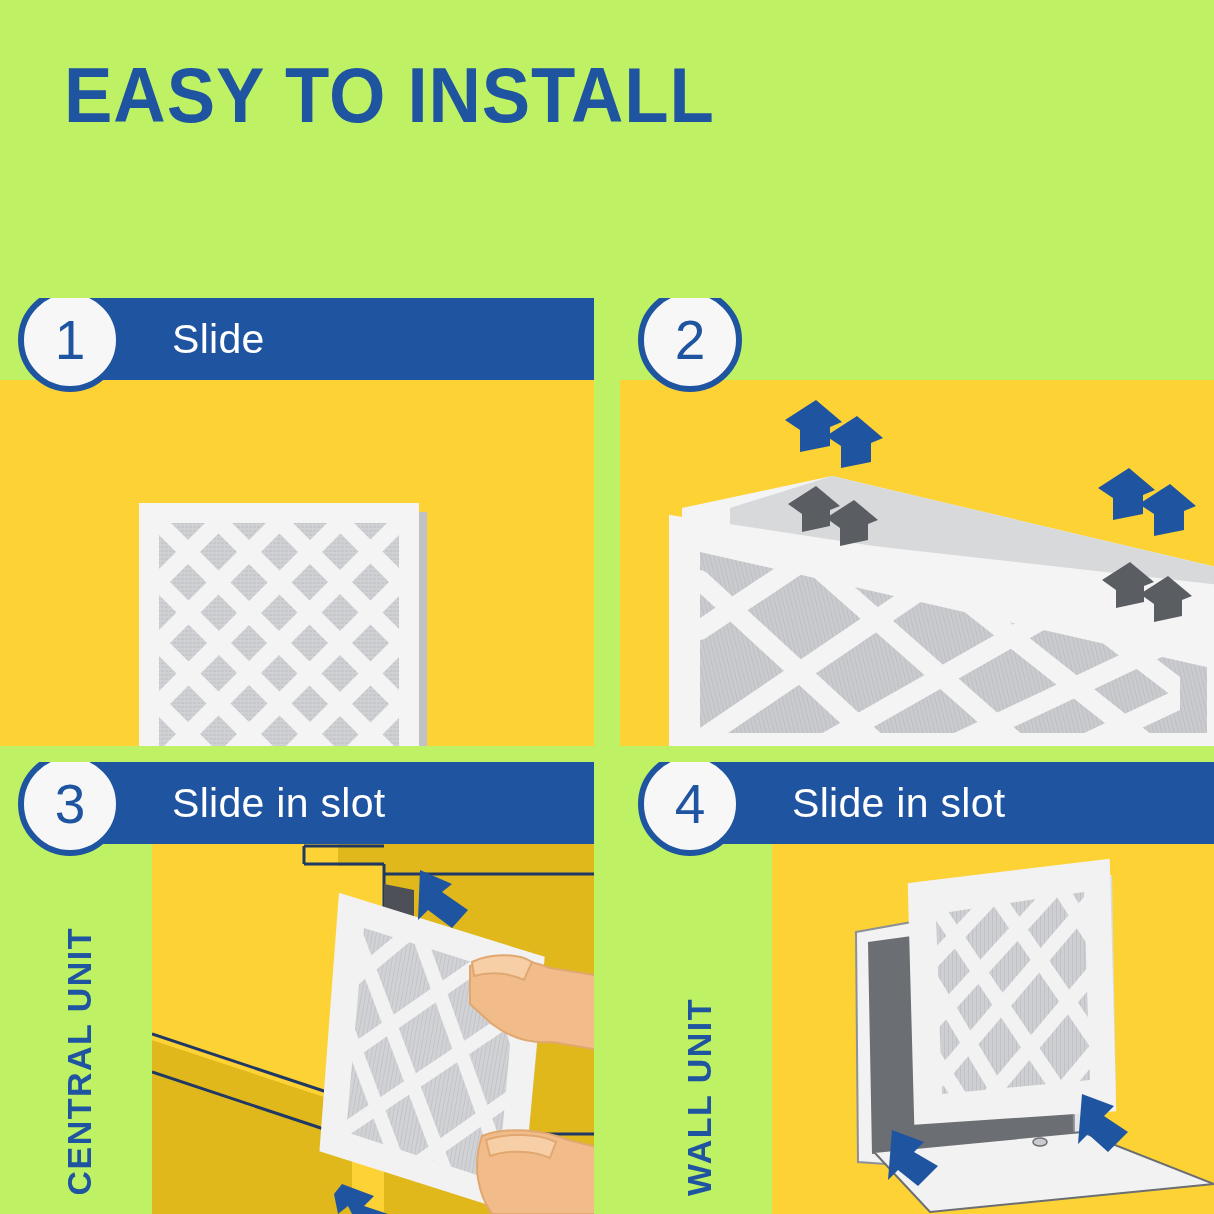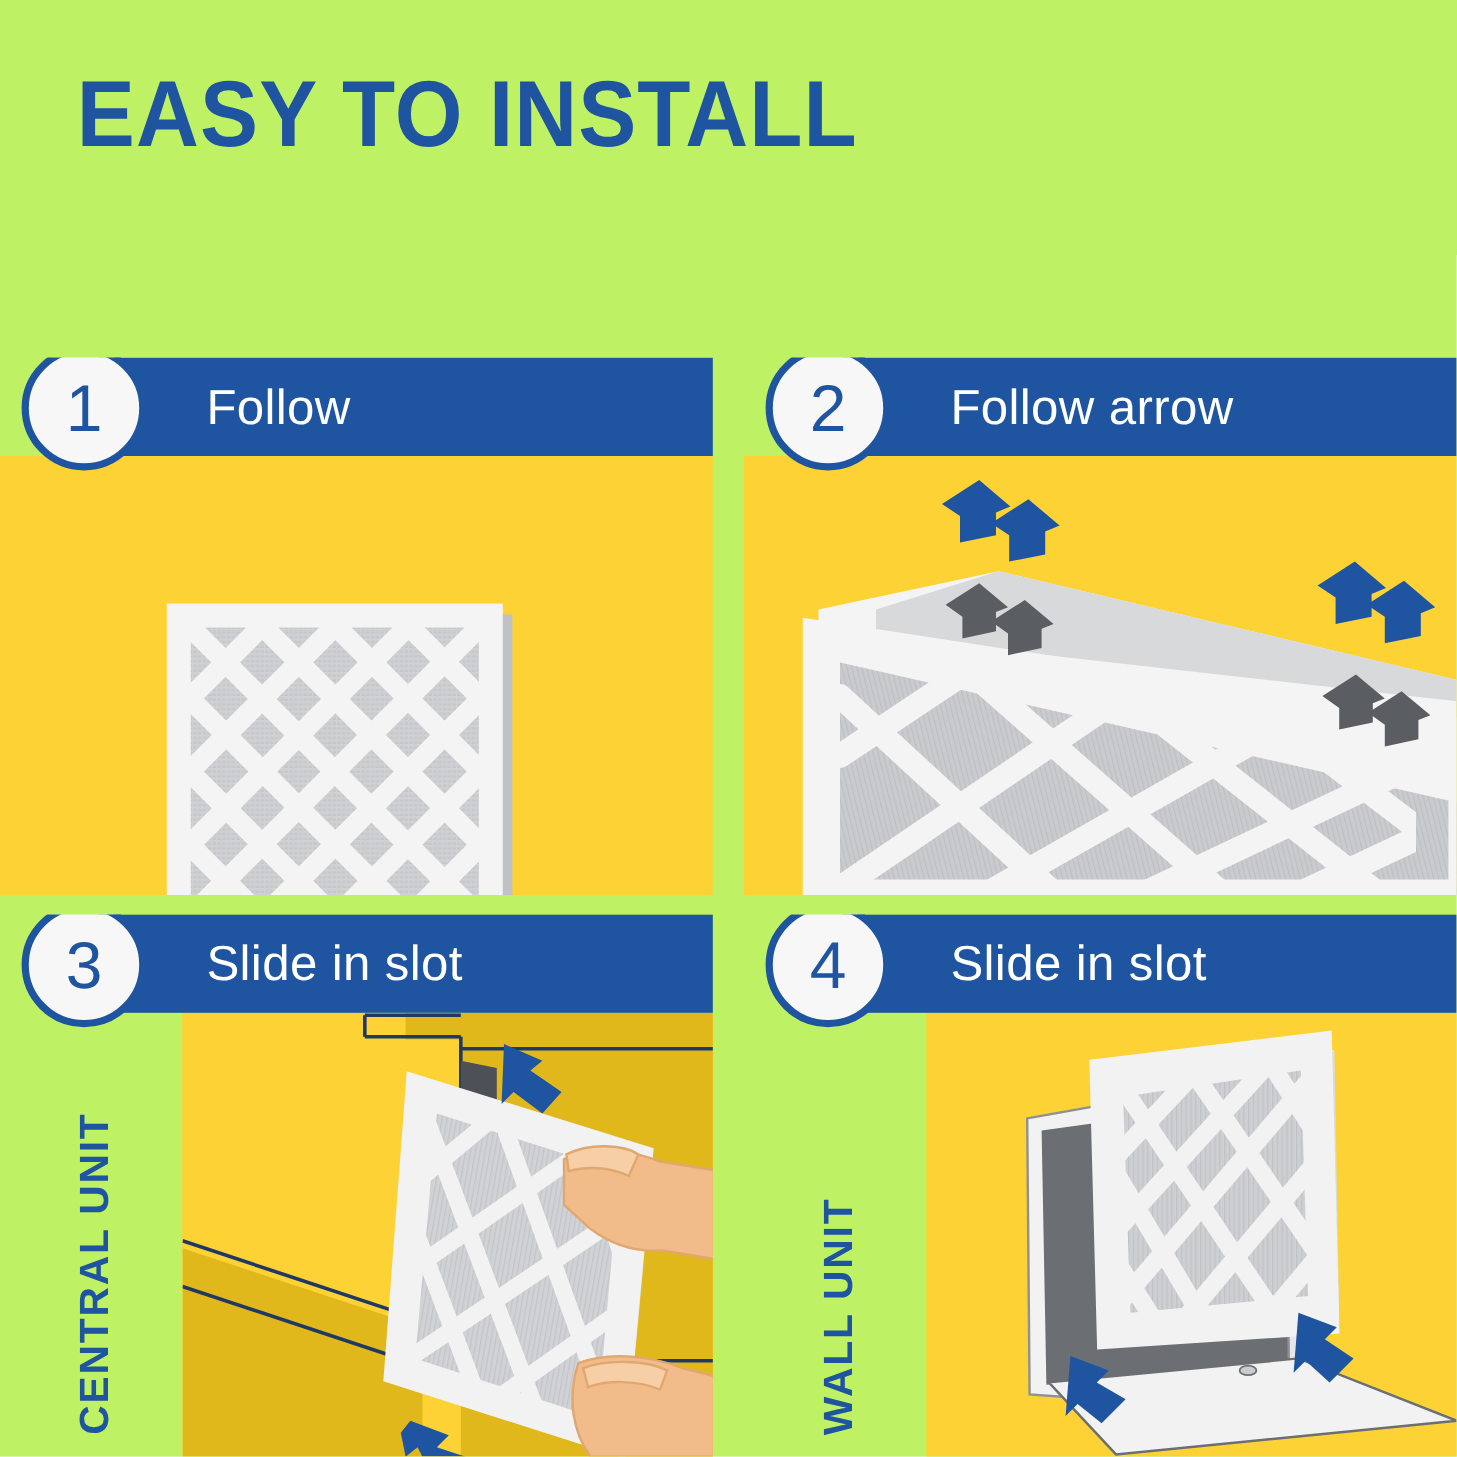--- a/index.html
+++ b/index.html
@@ -162,21 +162,21 @@
           <line x1="219" y1="142" x2="400" y2="323"></line>
           <line x1="280" y1="142" x2="400" y2="262"></line>
           <line x1="341" y1="142" x2="400" y2="201"></line>
         </g>
 
         <rect x="149" y="133" width="260" height="260" fill="none" stroke="#f4f4f4" stroke-width="20"></rect>
       </svg>
     </div>
 
     <div class="bar">
-      <span class="bar-label">Follow</span>
+      <span class="bar-label">Slide</span>
     </div>
     <div class="badge">1</div>
   </div>
 
   <div class="panel p2">
 
     <div class="art">
       <svg width="594" height="366" viewBox="0 0 594 366">
         <defs>
           <pattern id="stripes2" width="4" height="4" patternUnits="userSpaceOnUse" patternTransform="rotate(-14)">
@@ -222,23 +222,20 @@
           <polygon points="165,40 196,20 222,42 210,47 210,66 180,72 180,50"></polygon>
           <polygon points="206,56 237,36 263,58 251,63 251,82 221,88 221,66"></polygon>
         </g>
         <g fill="#1f54a0">
           <polygon points="478,108 509,88 535,110 523,115 523,134 493,140 493,118"></polygon>
           <polygon points="519,124 550,104 576,126 564,131 564,150 534,156 534,134"></polygon>
         </g>
       </svg>
     </div>
 
-    <div class="bar">
-      <span class="bar-label">Follow arrow</span>
-    </div>
     <div class="badge">2</div>
   </div>
 
   <div class="panel p3">
 
     <div class="art">
       <svg width="448" height="370" viewBox="0 0 448 370">
         <defs>
           <pattern id="stripes3" width="4" height="4" patternUnits="userSpaceOnUse" patternTransform="rotate(10)">
             <rect width="4" height="4" fill="#d0d2d5"></rect>

